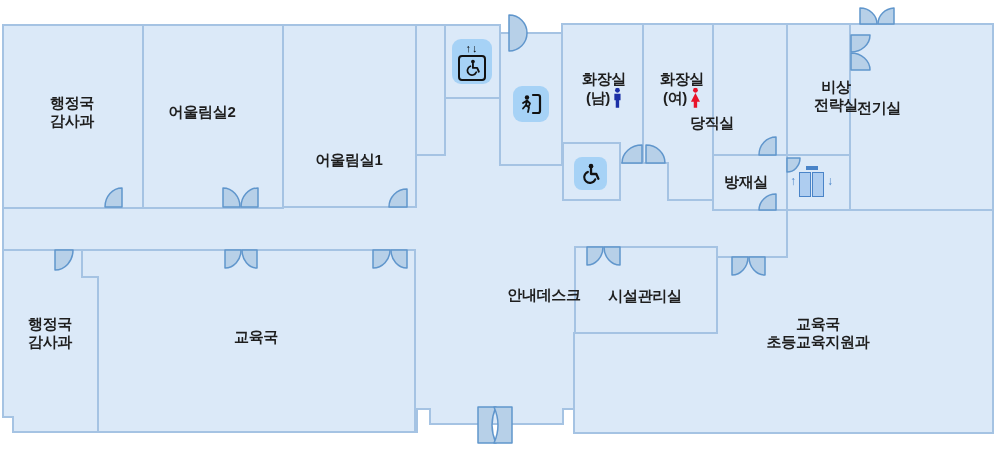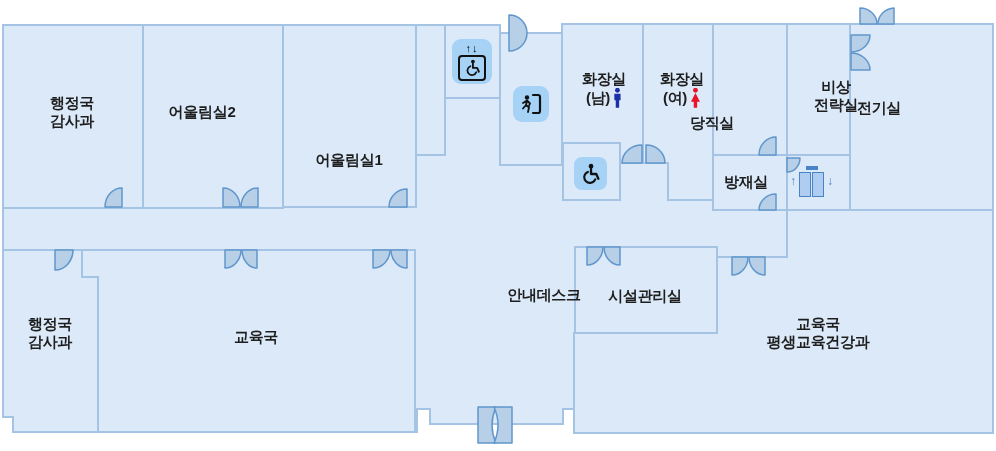--- a/index.html
+++ b/index.html
@@ -145,21 +145,21 @@
     <span class="ln">안내데스크</span>
   </div>
   <div class="label" style="left:645px;top:296px;">
     <span class="ln">시설관리실</span>
   </div>
   <div class="label" style="left:256px;top:337px;">
     <span class="ln">교육국</span>
   </div>
   <div class="label" style="left:818px;top:333px;">
     <span class="ln">교육국</span>
-    <span class="ln">평생교육건강과</span>
+    <span class="ln">초등교육지원과</span>
   </div>
   <div class="label" style="left:50px;top:333px;">
     <span class="ln">행정국</span>
     <span class="ln">감사과</span>
   </div>
 
   <div class="badge" style="left:452px;top:39px;width:40px;height:45px;">
     <span class="arrows">↑↓</span>
     <span class="elvbox">
       <svg width="17" height="17" viewBox="0 0 20 20">

